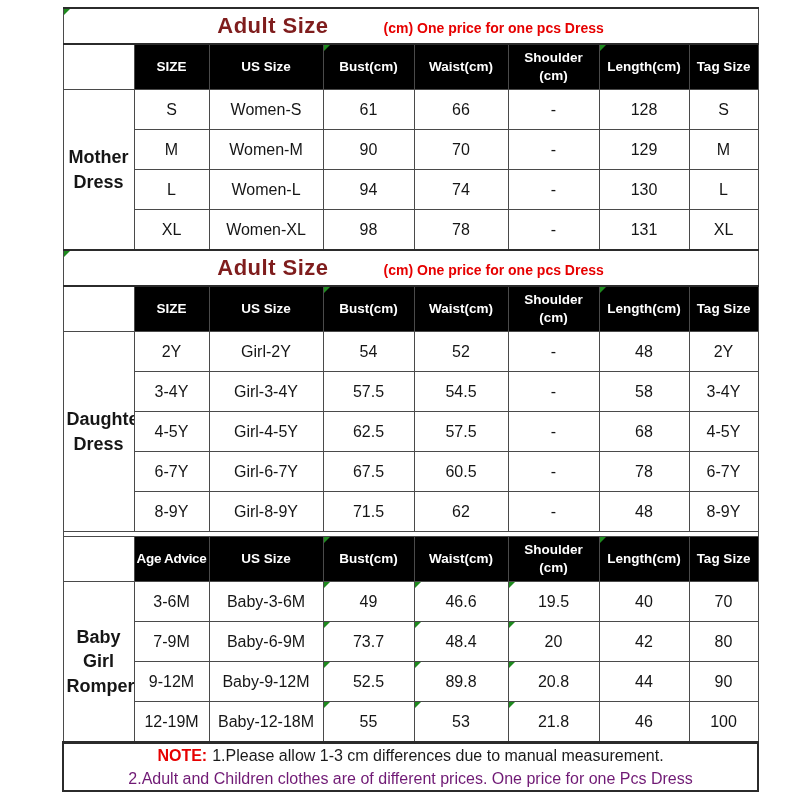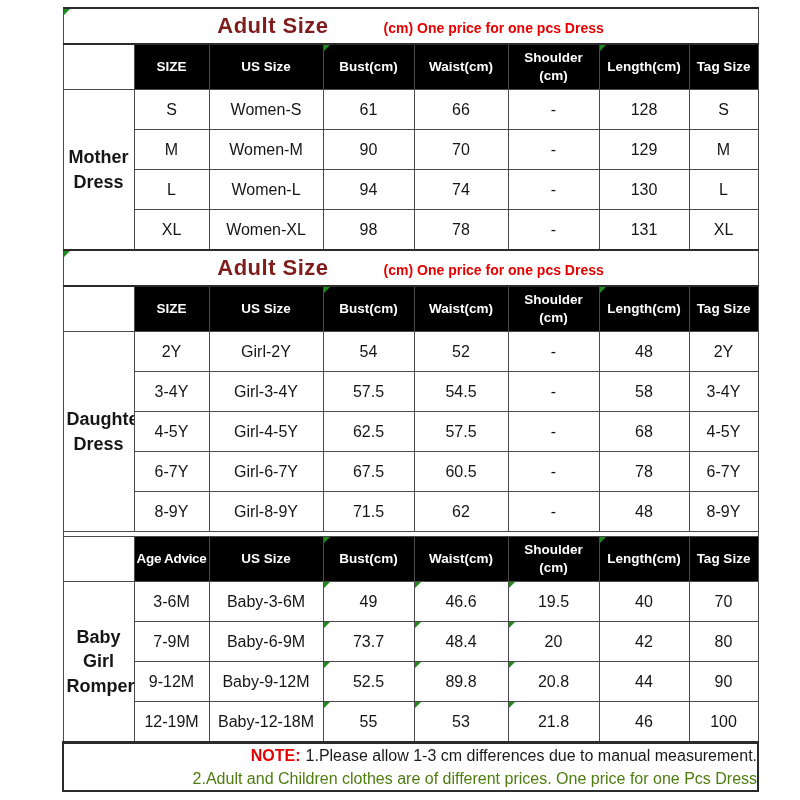--- a/index.html
+++ b/index.html
@@ -25,25 +25,25 @@
   tr.hdr td.blank { background:#ffffff; }
   tr.hdr td.tight { letter-spacing:-0.3px; white-space:nowrap; }
   
   tr.data td { height:39px; }
   td.group { font-weight:bold; font-size:18px; line-height:1.35; padding:0 3px; }
   
   tr.spacer td { height:4px; }
   
   tr.note-row td {
     height:44px; font-size:16px; line-height:1.45;
-    border:2px solid #2b2b2b; border-top-width:3px;text-align:right;
+    border:2px solid #2b2b2b; border-top-width:3px;
   }
   .note-label { color:#e60000; font-weight:bold; margin-right:5px; }
   .note-l1 { color:#1a1a1a; }
-  .note-l2 { color:#4d7c0f; }
+  .note-l2 { color:#701a75; }
   
   .gm::before {
     content:""; position:absolute; top:0; left:0; width:0; height:0;
     border-top:6px solid #1e8a1e; border-right:6px solid transparent;
   }
 </style>
 </head>
 <body>
 
 <div class="sheet">

